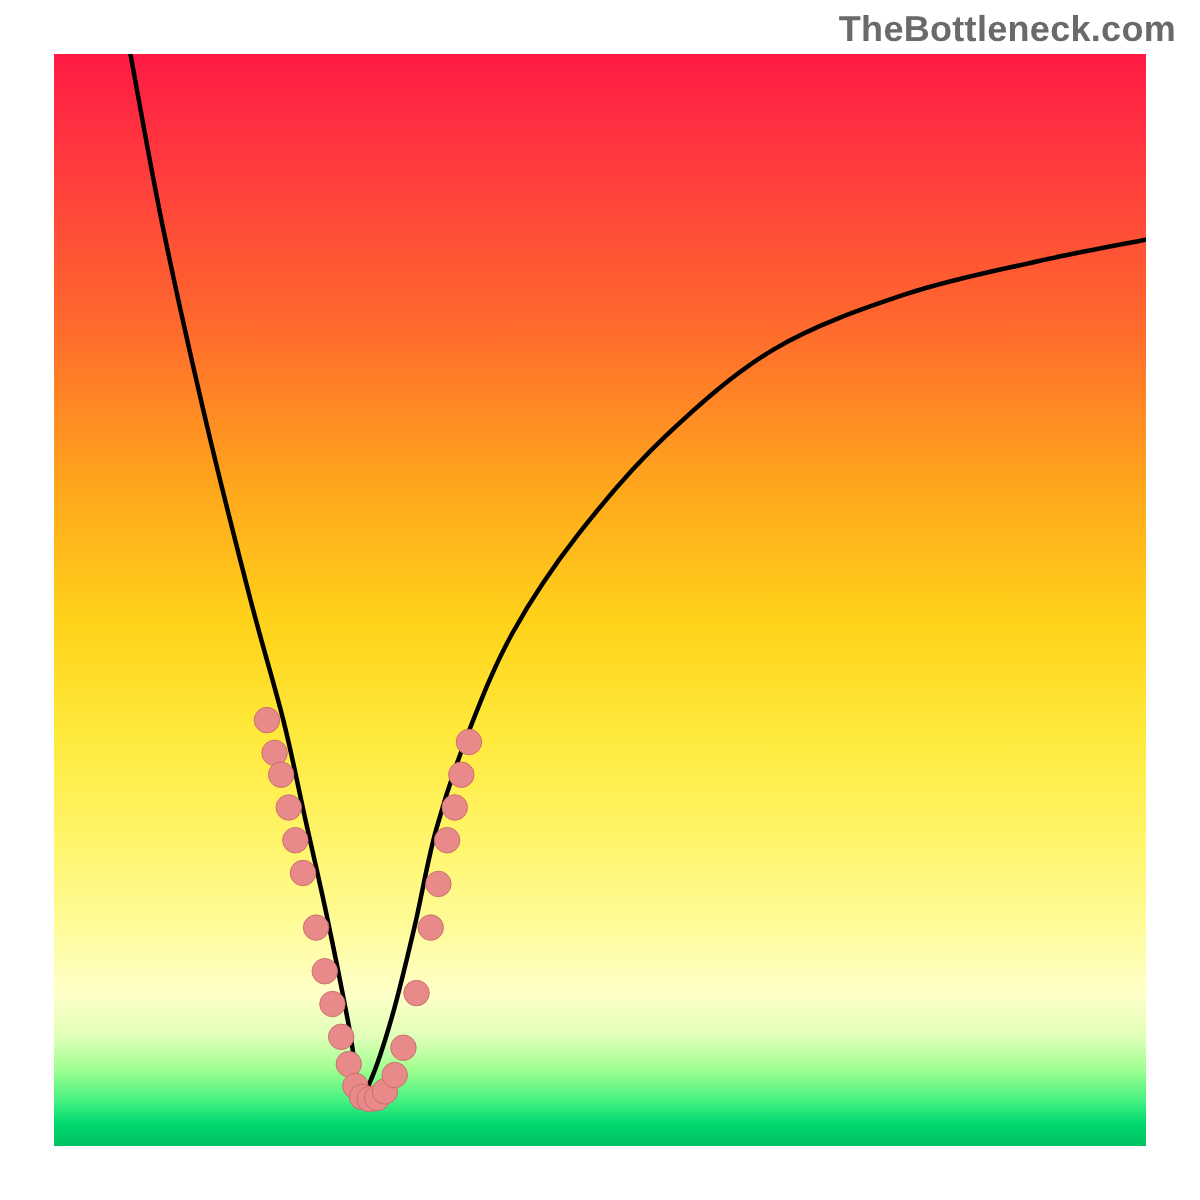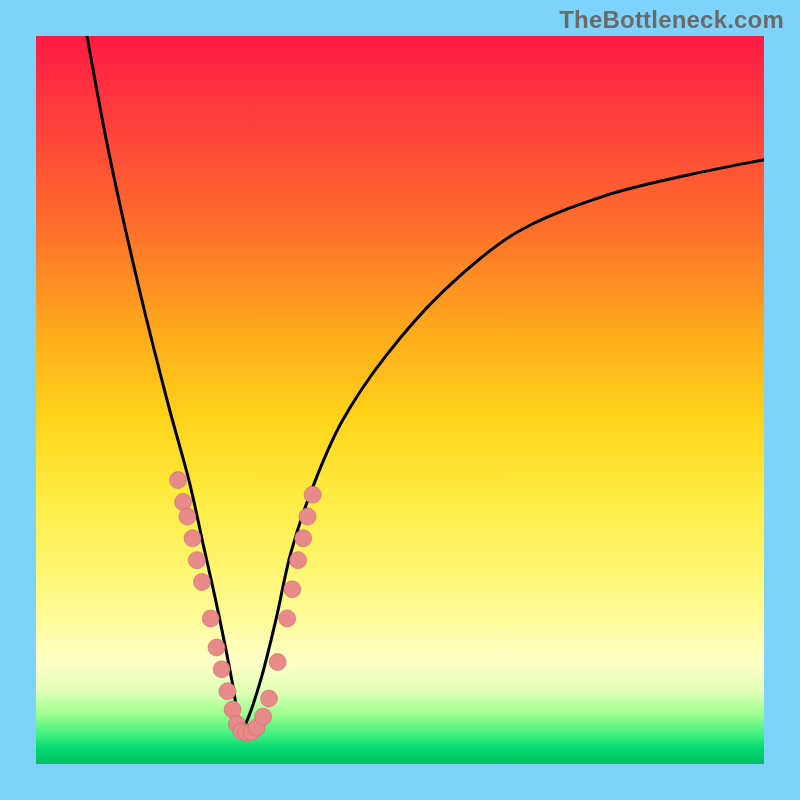--- a/index.html
+++ b/index.html
@@ -1,21 +1,21 @@
 <!DOCTYPE html>
 <html><head>
 <meta charset="utf-8">
 <style>
   * { margin: 0; padding: 0; box-sizing: border-box; }
   html, body { width: 800px; height: 800px; overflow: hidden; background: #000; }
   .frame {
     position: relative;
     width: 800px;
     height: 800px;
-    background: #7dd3fc;
+    background: #ffffff;
   }
   .plot-area {
     position: absolute;
     left: 36px;
     top: 36px;
     width: 728px;
     height: 728px;
     overflow: hidden;
   }
   .gradient-bg {

